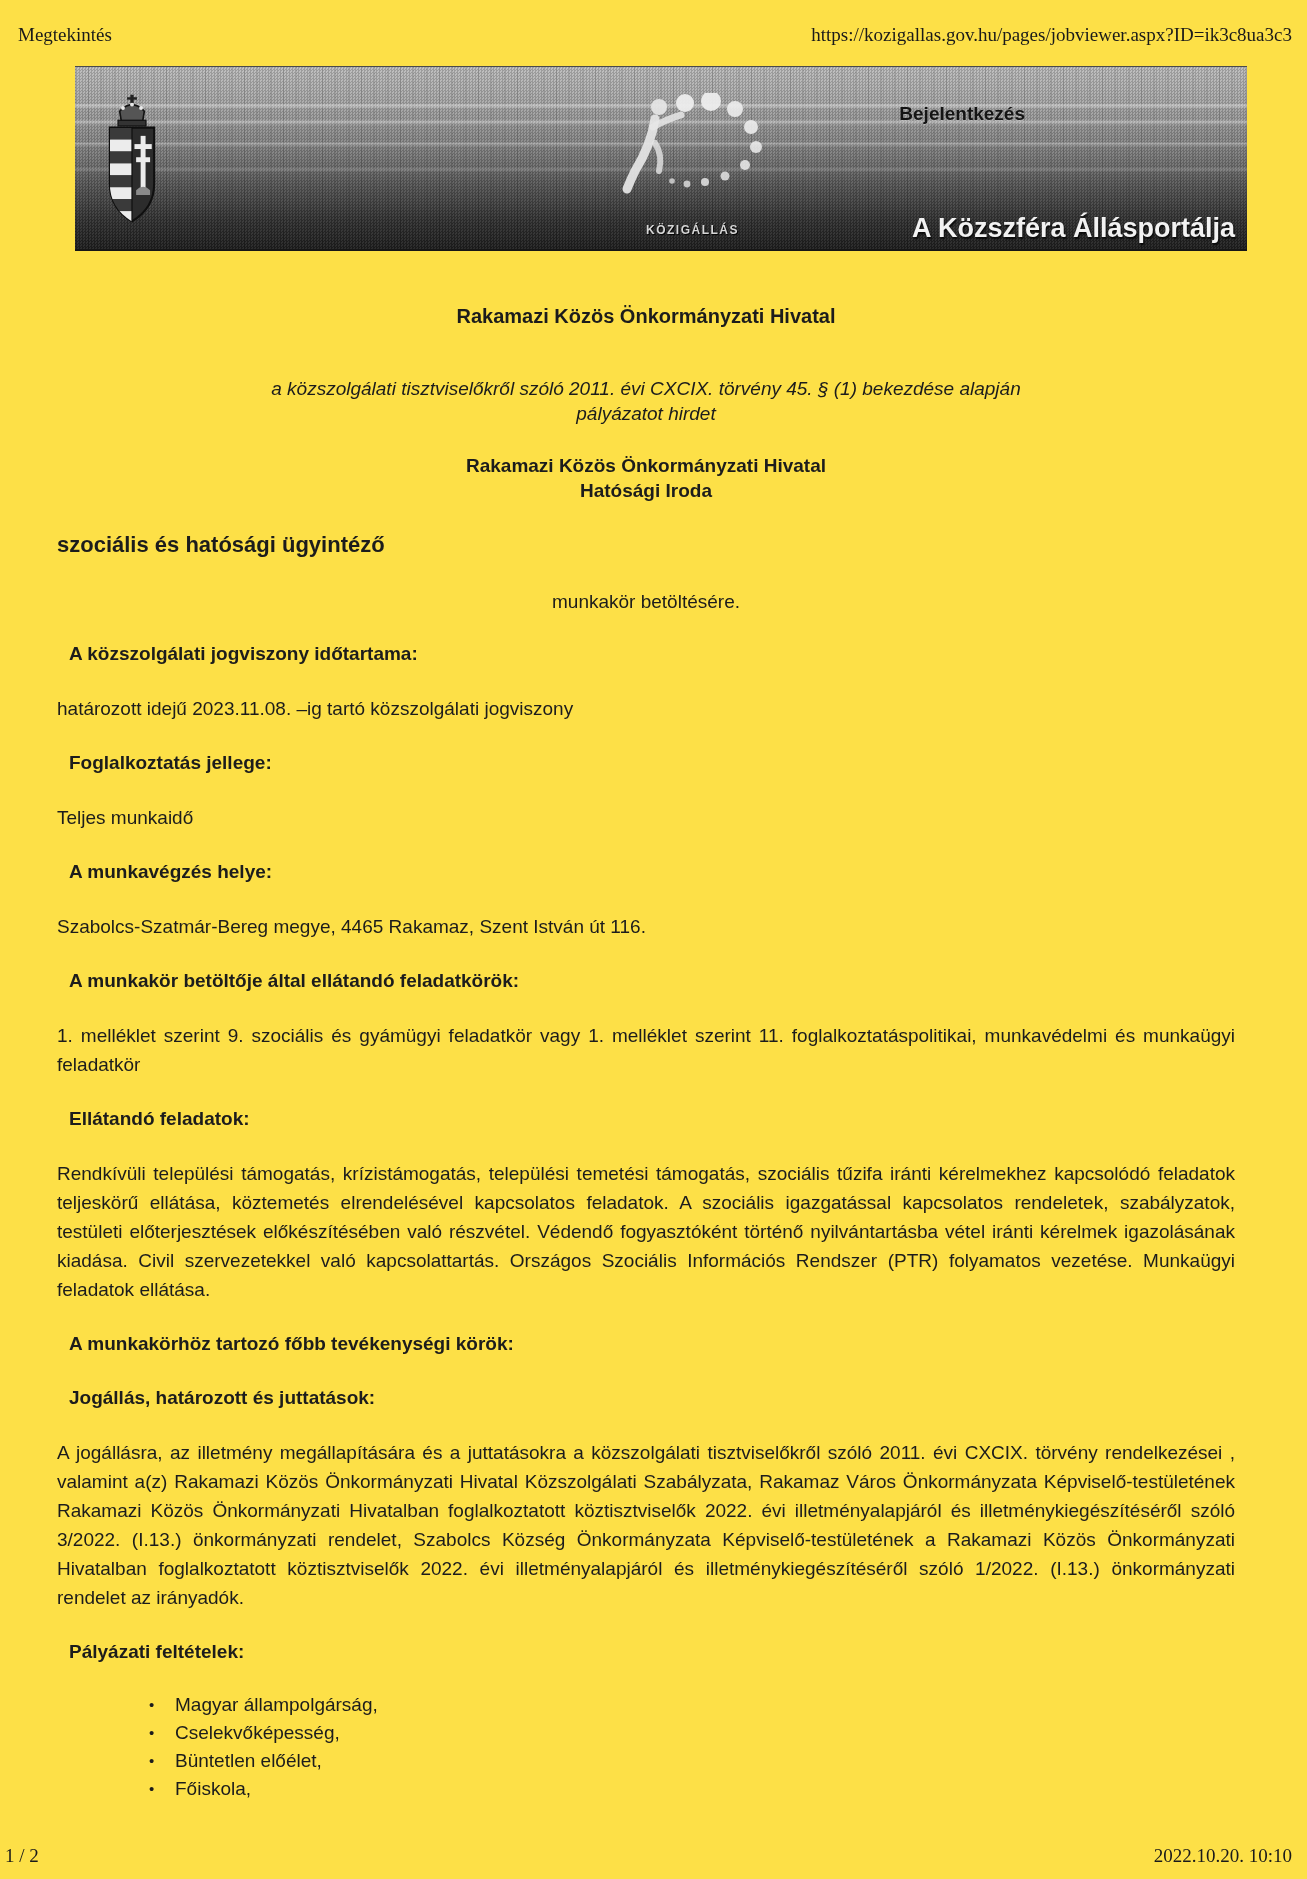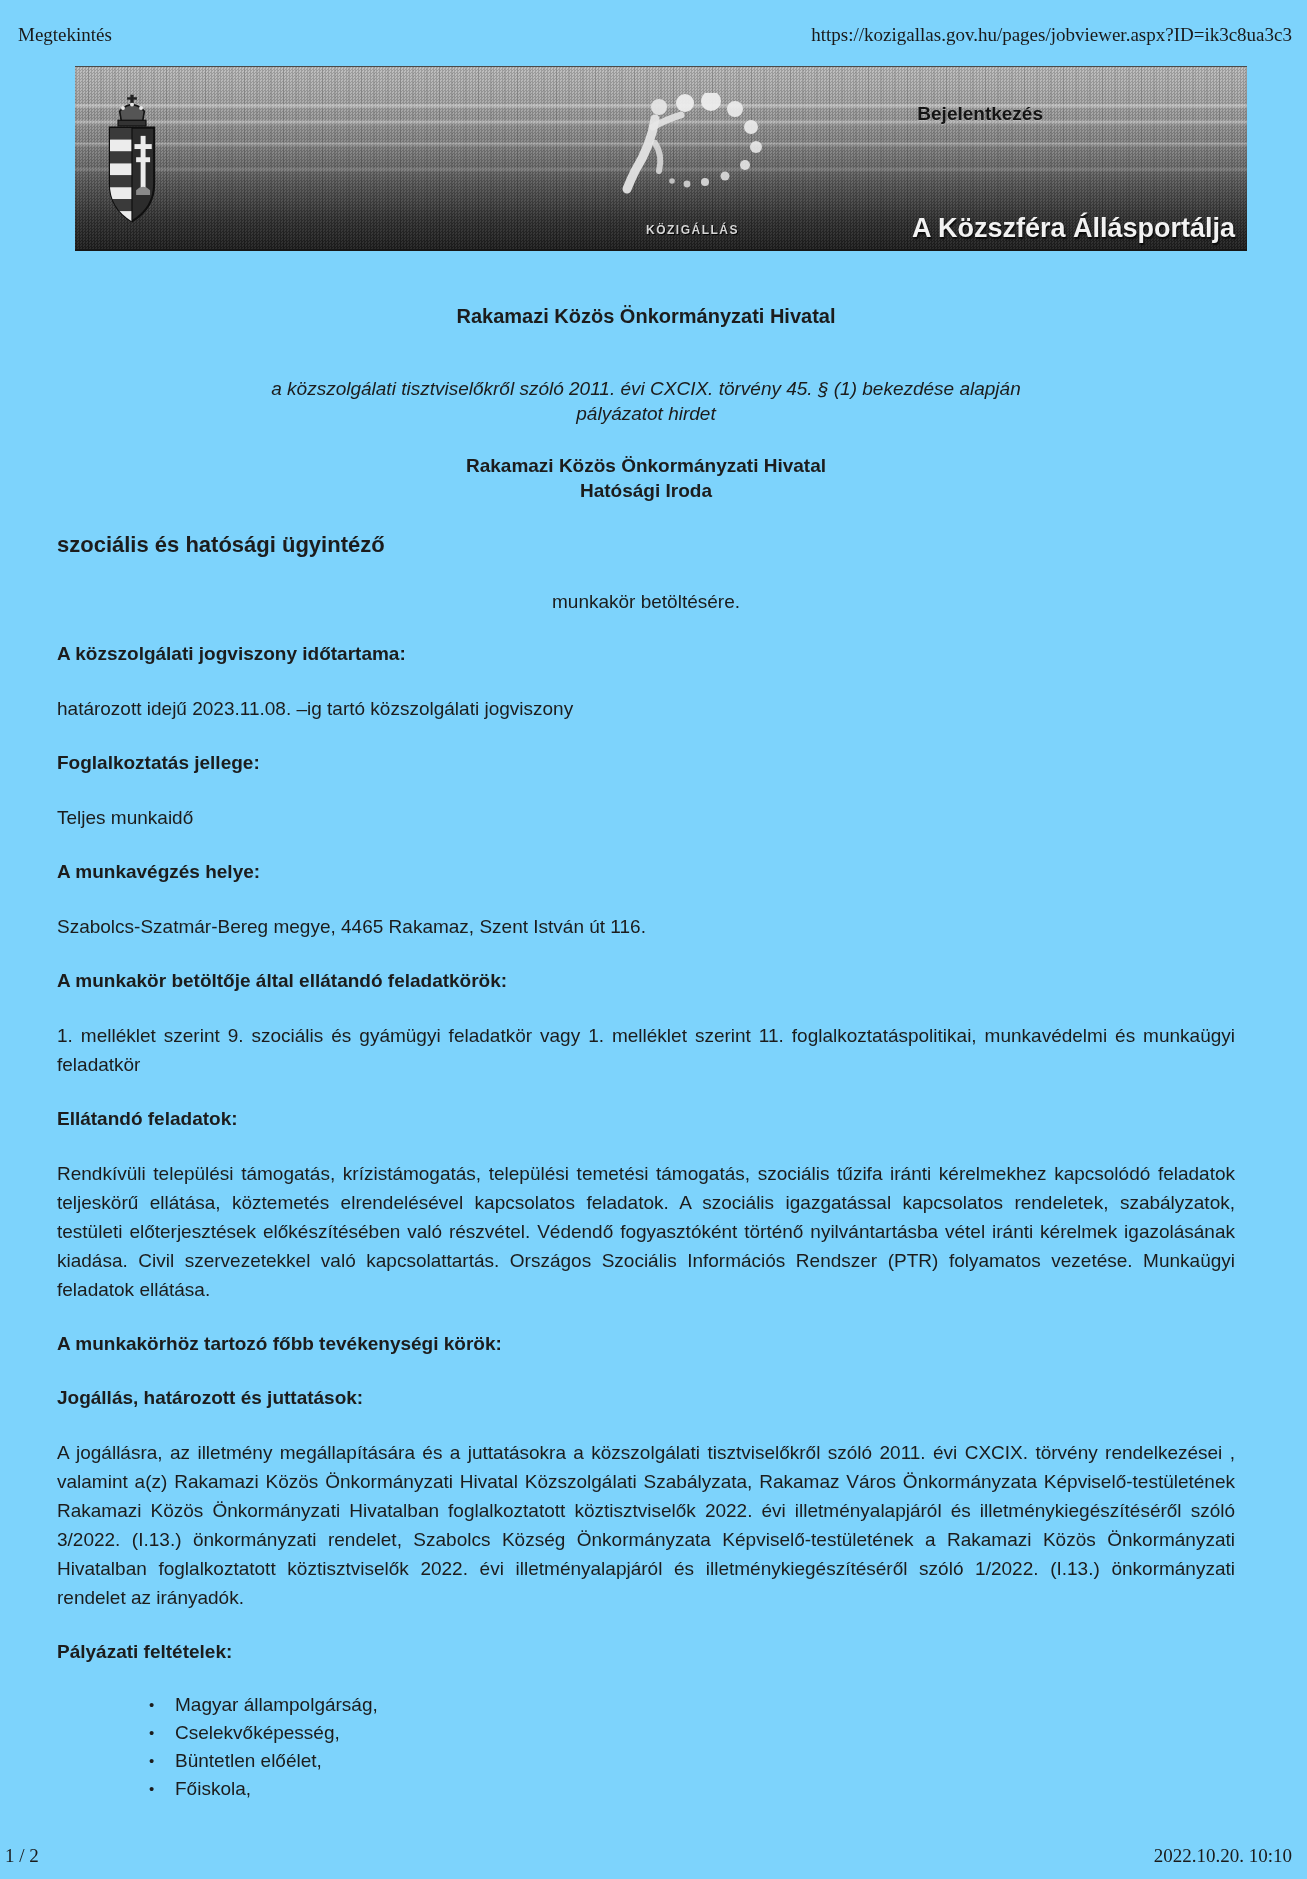--- a/index.html
+++ b/index.html
@@ -1,18 +1,18 @@
 <!DOCTYPE html>
 <html><head>
 <meta charset="utf-8">
 <style>
   html,body { margin:0; padding:0; background:#e6e6e6; }
   .page {
     position:relative; width:1307px; height:1879px; margin:0 auto;
-    background:#7dd3fc; overflow:hidden;
+    background:#fde047; overflow:hidden;
     font-family:"Liberation Sans","DejaVu Sans",sans-serif;
     color:#1c1c1c;
   }
 
   
   .print-header, .print-footer {
     position:absolute; left:5px; right:15px;
     display:flex; justify-content:space-between;
     font-family:"Liberation Serif","DejaVu Serif",serif;
     font-size:19px; color:#1a1a1a;
@@ -41,40 +41,40 @@
       transparent 55%, rgba(255,255,255,0.18) 56%, transparent 58%);
   }
   .coa { position:absolute; left:20px; top:16px; width:74px; height:160px; }
   .kz-logo { position:absolute; left:505px; top:26px; width:225px; height:150px; text-align:center; }
   .kz-logo .figure-svg { display:block; margin:0 auto; }
   .kz-logo .kz-text {
     margin-top:18px; font-size:12px; font-weight:bold; letter-spacing:1.5px;
     color:#d6d6d6; text-shadow:1px 1px 1px #000;
   }
   .login-btn {
-    position:absolute; top:36px; right:204px;
+    position:absolute; top:36px; right:222px;
     font-size:19px; font-weight:bold; color:#141414; cursor:pointer;
     text-shadow:0 1px 0 rgba(255,255,255,0.25);
   }
   .tagline {
     position:absolute; right:12px; bottom:5px;
     font-size:27px; font-weight:bold; color:#f2f2f2;
     text-shadow:1px 2px 2px rgba(0,0,0,0.85);
   }
 
   
   .content { position:absolute; top:248px; left:57px; width:1178px; font-size:19px; line-height:29px; }
   .center { text-align:center; }
   .org-title { margin:56px 0 0 0; font-size:20px; font-weight:bold; text-align:center; line-height:24px; }
   .intro { margin:48px 0 0 0; line-height:25px;font-style:italic; }
   .dept  { margin:27px 0 0 0; font-weight:bold; line-height:25px; }
   .job-title { margin:26px 0 0 0; font-size:22px; font-weight:bold; text-align:left; line-height:32px; }
   .job-suffix { margin:28px 0 0 0; line-height:25px; }
 
-  .sec-h { margin:25px 0 0 0; font-size:19px; font-weight:bold; line-height:29px; }
+  .sec-h { margin:25px 0 0 12px; font-size:19px; font-weight:bold; line-height:29px; }
   .sec-b { margin:26px 0 0 0; }
   .just  { text-align:justify; }
 
   ul.bullets { margin:25px 0 0 0; padding:0; list-style:none; }
   ul.bullets li { position:relative; padding-left:118px; line-height:28px; }
   ul.bullets li::before {
     content:"\2022"; position:absolute; left:92px; top:0; font-size:15px; line-height:28px;
   }
 </style>
 </head>

